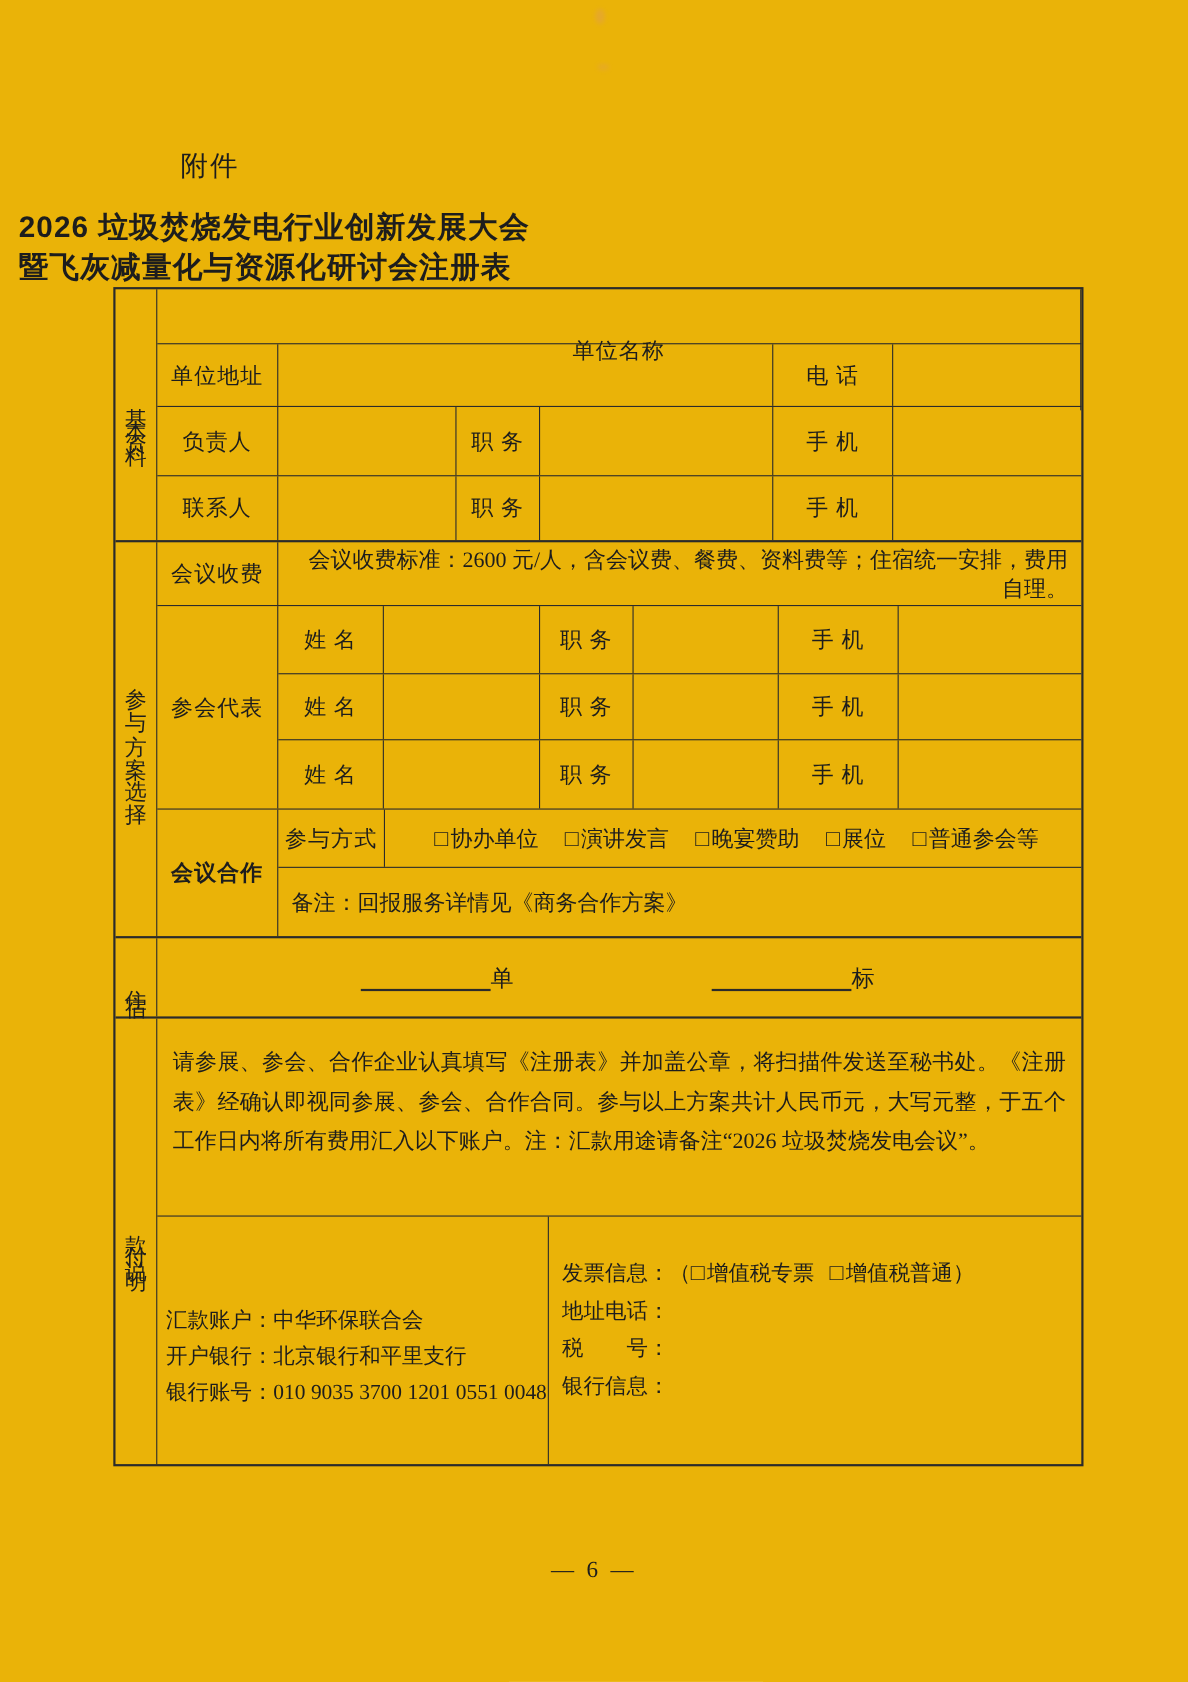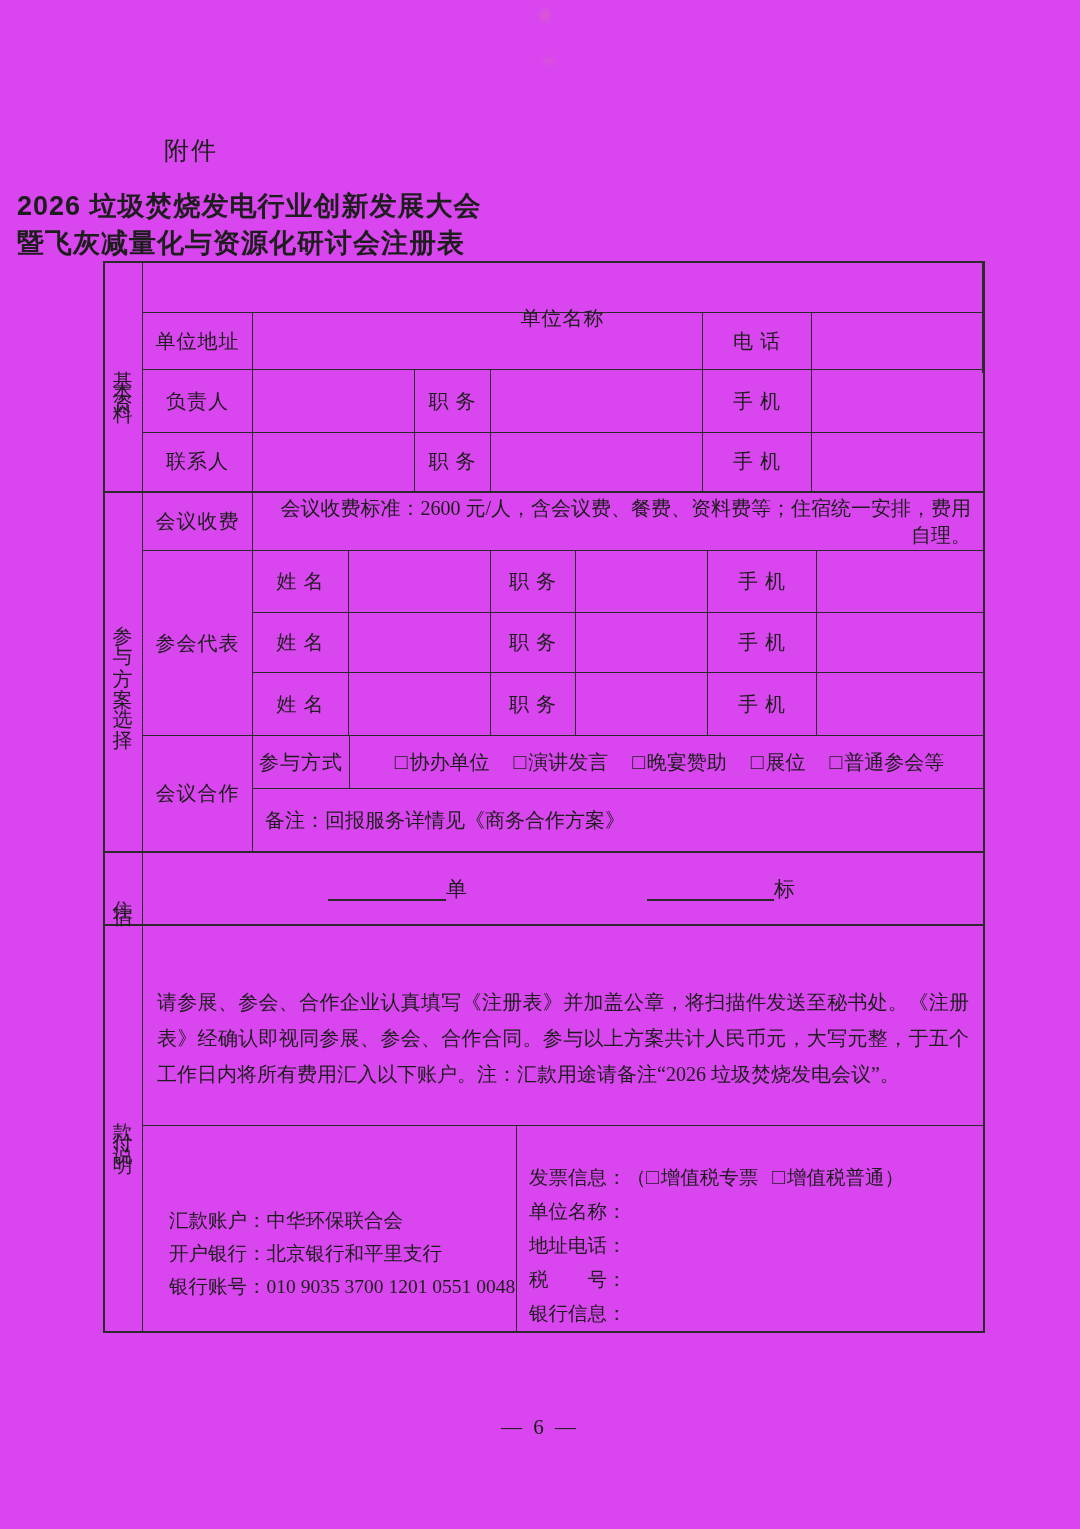--- a/index.html
+++ b/index.html
@@ -1,19 +1,19 @@
 <!DOCTYPE html>
 <html><head>
 <meta charset="utf-8">
 <style>
   html,body{margin:0;padding:0;}
   .page{
     position:relative;
     width:1080px;height:1529px;
-    background:#d946ef;
+    background:#eab308;
     font-family:"Liberation Serif","DejaVu Serif",serif;
     color:#1d1d1d;
     overflow:hidden;
     box-sizing:border-box;
   }
   .artifact{position:absolute;border-radius:50%;background:#d98a8e;filter:blur(2px);}
   .attachment{
     position:absolute;left:164px;top:134px;
     font-size:25px;letter-spacing:2px;
   }
@@ -64,40 +64,40 @@
   .w142{flex:0 0 142px;}
   .w85{flex:0 0 85px;}
   .w132{flex:0 0 132px;}
   .w109{flex:0 0 109px;}
   .w171{flex:0 0 171px;}
   .w97{flex:0 0 97px;}
   .w356{flex:0 0 356px;}
   .grow{flex:1 1 auto;}
   
   .h50{height:50px;flex-direction:column;} .h58{height:58px;} .h63{height:63px;} .h59{height:59px;}
-  .h60{height:60px;} .h62{height:62px;} .h61{height:61px;} .h53{height:53px;} .h180{height:180px;margin-top:36px;} .h225{height:225px;}
+  .h60{height:60px;} .h62{height:62px;} .h61{height:61px;} .h53{height:53px;} .h180{height:180px;} .h225{height:225px;}
   .checks{display:flex;align-items:center;gap:24px;padding-left:10px;}
   .opt{display:flex;align-items:center;}
   .box{font-size:21px;margin-right:2px;}
   .lodging-content{flex:1;display:flex;align-items:center;font-size:21px;}
   .blank{
     display:inline-block;height:24px;width:118px;
     border-bottom:2px solid #2b2b2b;
   }
   .blank2{width:127px;}
   .note-cell{
     border-bottom:1.5px solid #2b2b2b;
     padding:22px 14px 0 14px;
     line-height:36px;font-size:20px;text-align:justify;
   }
   .pay-details{display:flex;}
   .pay-left{
     border-right:1.5px solid #2b2b2b;
     padding:78px 4px 0 8px;
-    line-height:33px;font-size:19.5px;white-space:nowrap;margin-left:18px;
+    line-height:33px;font-size:19.5px;white-space:nowrap;
   }
   .pay-right{flex:1;padding:34px 6px 0 12px;line-height:34px;font-size:19.5px;}
   .pay-line{white-space:nowrap;}
   .page-number{
     position:absolute;left:0;top:1415px;width:100%;
     text-align:center;font-size:21px;letter-spacing:3px;
   }
 </style>
 </head>
 <body>
@@ -178,21 +178,21 @@
               <div class="cell w96 lbl">姓 名</div>
               <div class="cell w142"></div>
               <div class="cell w85 lbl">职 务</div>
               <div class="cell w132"></div>
               <div class="cell w109 lbl">手 机</div>
               <div class="cell grow"></div>
             </div>
           </div>
         </div>
         <div class="group" style="height:115px;">
-          <div class="cell w110 lbl" style="border-right:1.5px solid #2b2b2b;">会议合作</div>
+          <div class="cell w110 lbl" style="border-right:1.5px solid #2b2b2b;font-weight:bold;">会议合作</div>
           <div class="col">
             <div class="row h53">
               <div class="cell w97 lbl">参与方式</div>
               <div class="cell grow checks">
                 <span class="opt">
                     <span class="box">□</span>
                     <span>协办单位</span>
                   </span>
                 <span class="opt">
                     <span class="box">□</span>
@@ -237,21 +237,20 @@
         <div class="pay-details h225">
           <div class="pay-left w356">
             <div class="pay-line">汇款账户：中华环保联合会</div>
             <div class="pay-line">开户银行：北京银行和平里支行</div>
             <div class="pay-line">银行账号：010 9035 3700 1201 0551 0048</div>
           </div>
           <div class="pay-right">
             <div class="pay-line">
               <span>发票信息：（</span><span class="box">□</span><span>增值税专票</span><span class="box" style="margin-left:14px;">□</span><span>增值税普通</span><span>）</span>
             </div>
-            <div class="pay-line">单位名称：</div>
             <div class="pay-line">地址电话：</div>
             <div class="pay-line">税　　号：</div>
             <div class="pay-line">银行信息：</div>
           </div>
         </div>
       </div>
     </div>
 
   </div>
 

